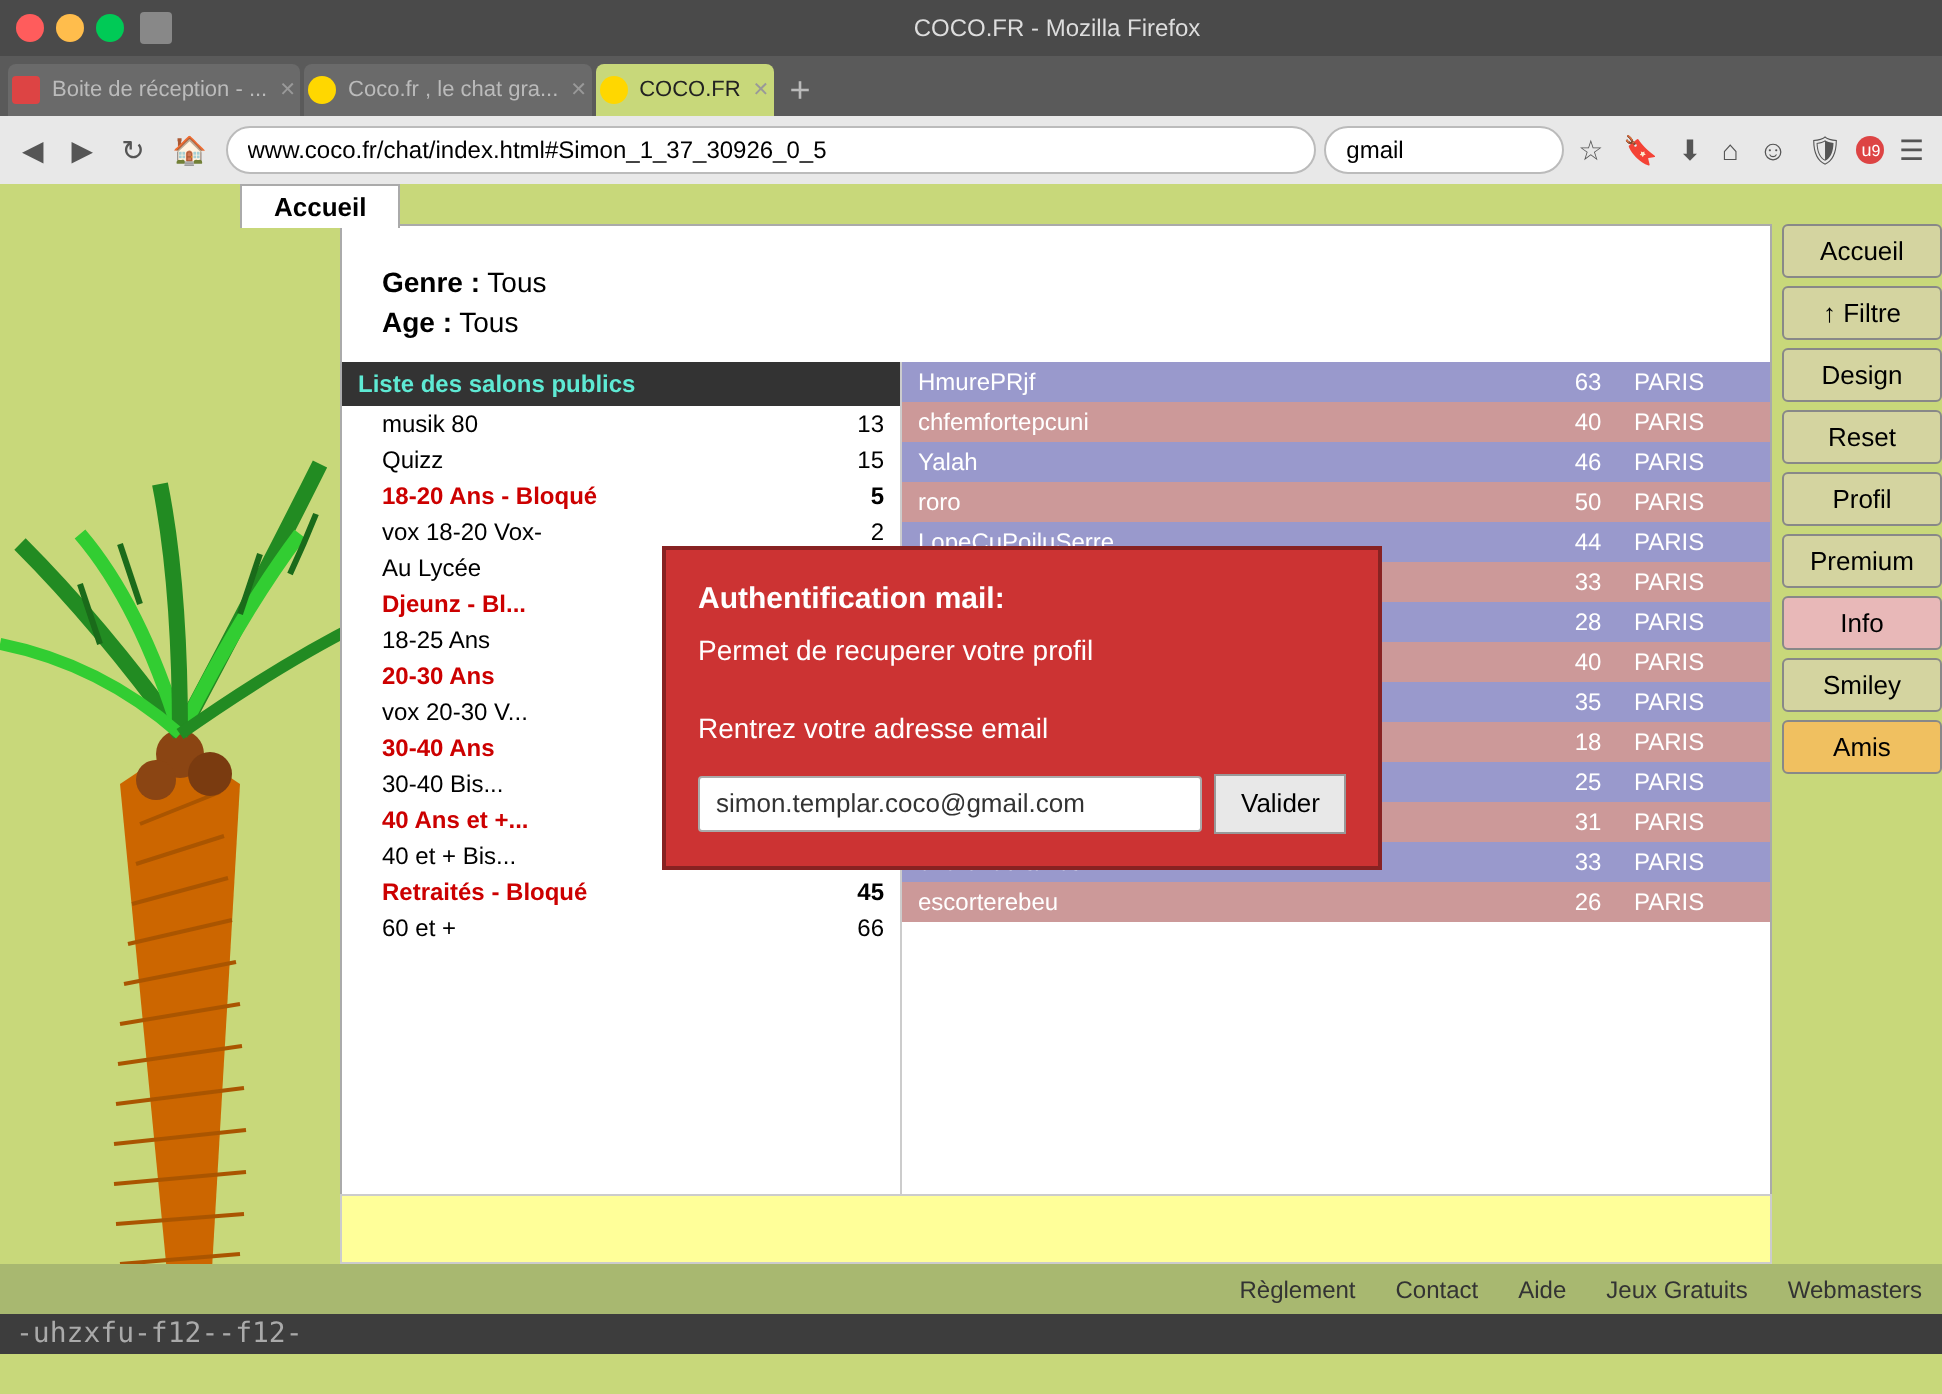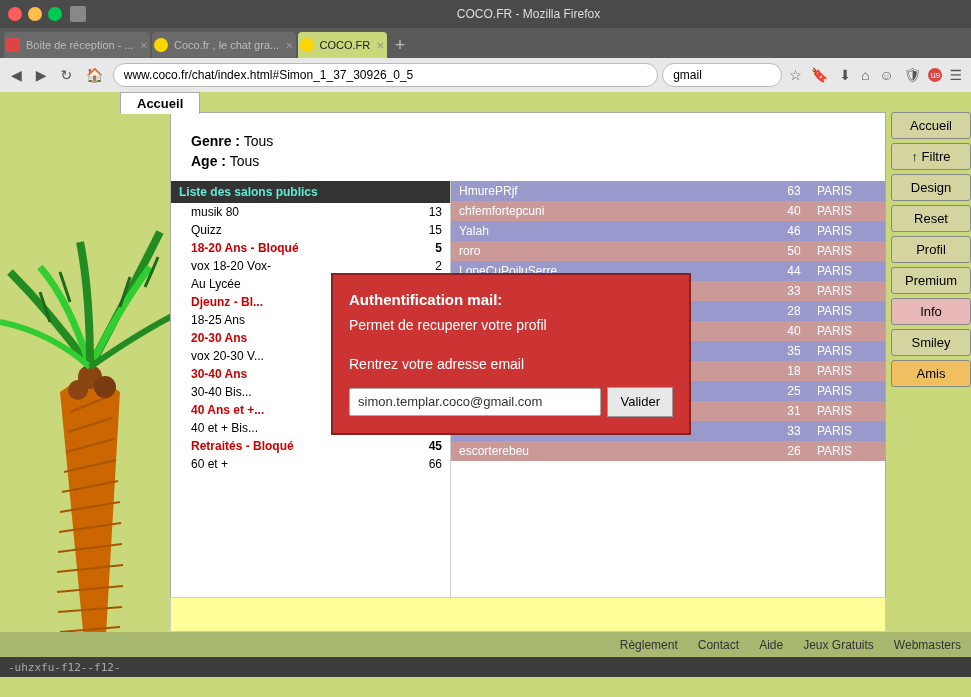--- a/index.html
+++ b/index.html
@@ -83,21 +83,21 @@
 
     
     .bottom-input-area { position: absolute; bottom: 25px; left: 170px; right: 85px; height: 35px; background: #ffff99; border: 1px solid #ccc; }
 
     
     .bottom-bar { position: absolute; bottom: 0; left: 0; right: 0; height: 25px; background: #a8b870; display: flex; align-items: center; justify-content: flex-end; gap: 20px; padding: 0 10px; font-size: 12px; }
     .bottom-link { color: #333; text-decoration: none; cursor: pointer; }
 
     
     .status-bar { background: #3d3d3d; height: 20px; display: flex; align-items: center; padding: 0 8px; }
-    .status-text { color: #aaa; font-size: 11px; font-family: monospace; }
+    .status-text { color: #aaa; font-size: 14px; font-family: monospace; }
 
     
     .palm-svg { position: absolute; left: -10px; top: 0; }
   </style>
 </head>
 <body>
 
 <div class="title-bar">
   <div class="window-controls">
     <button class="win-btn win-close"></button>

